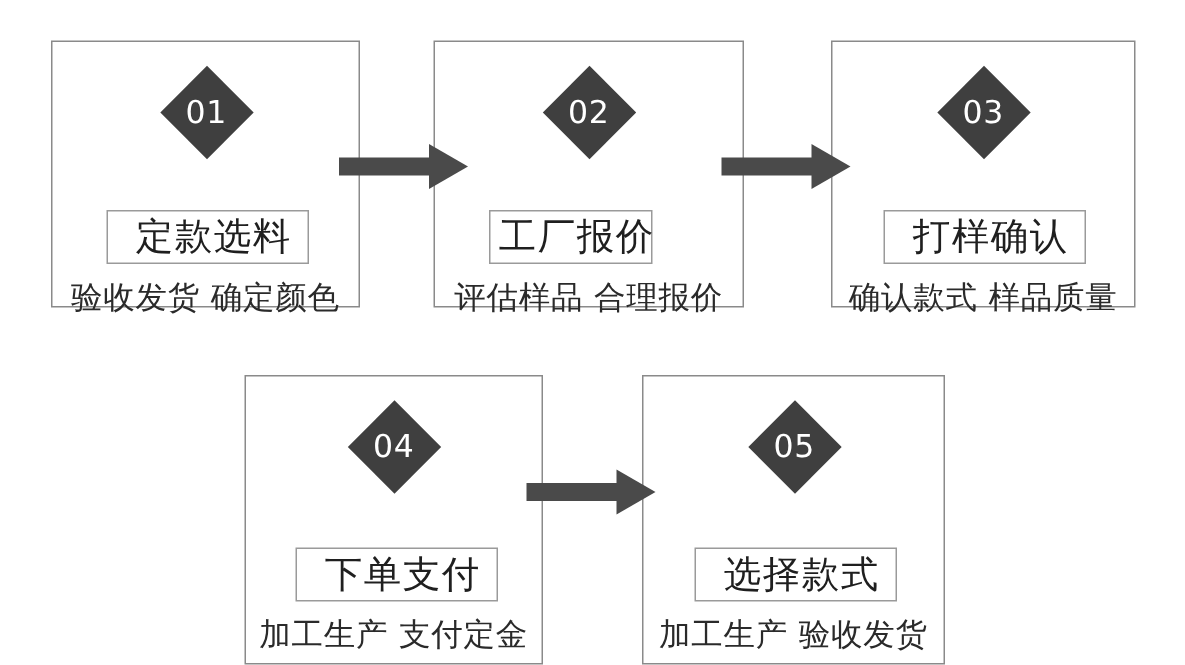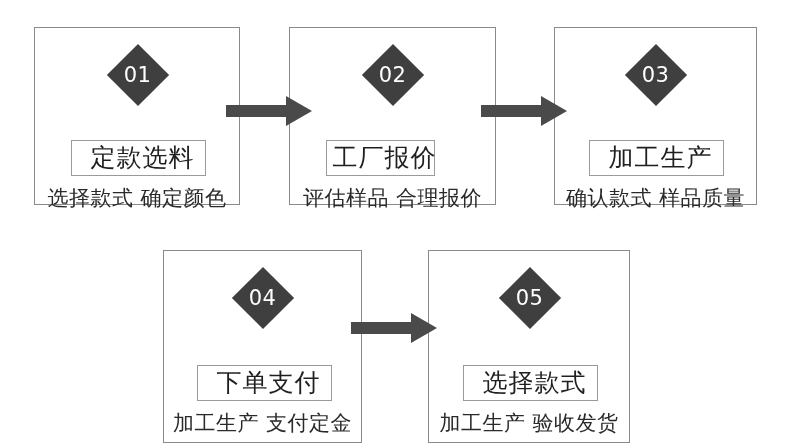--- a/index.html
+++ b/index.html
@@ -76,39 +76,39 @@
 
 <div id="flow">
 
   <div class="step-box" style="left:34px;top:27px;width:206px;height:178px;">
     <div class="badge" style="left:81px;top:25px;">
       <span class="badge-num">01</span>
     </div>
     <div class="title-box" style="left:36px;top:112px;width:135px;height:36px;">
       <span class="title-text">定款选料</span>
     </div>
-    <div class="subtitle" style="left:0px;top:160px;width:204px;">选择款式 确定颜色</div>
+    <div class="subtitle" style="left:0px;top:160px;width:204px;">验收发货 确定颜色</div>
   </div>
 
   <div class="step-box" style="left:289px;top:27px;width:207px;height:178px;">
     <div class="badge" style="left:81px;top:25px;">
       <span class="badge-num">02</span>
     </div>
     <div class="title-box" style="left:36px;top:112px;width:109px;height:36px;">
       <span class="title-text">工厂报价</span>
     </div>
     <div class="subtitle" style="left:0px;top:160px;width:205px;">评估样品 合理报价</div>
   </div>
 
   <div class="step-box" style="left:554px;top:27px;width:203px;height:178px;">
     <div class="badge" style="left:79px;top:25px;">
       <span class="badge-num">03</span>
     </div>
     <div class="title-box" style="left:34px;top:112px;width:135px;height:36px;">
-      <span class="title-text">加工生产</span>
+      <span class="title-text">打样确认</span>
     </div>
     <div class="subtitle" style="left:0px;top:160px;width:201px;">确认款式 样品质量</div>
   </div>
 
   <div class="step-box" style="left:163px;top:250px;width:199px;height:193px;">
     <div class="badge" style="left:77px;top:25px;">
       <span class="badge-num">04</span>
     </div>
     <div class="title-box" style="left:33px;top:114px;width:135px;height:36px;">
       <span class="title-text">下单支付</span>

